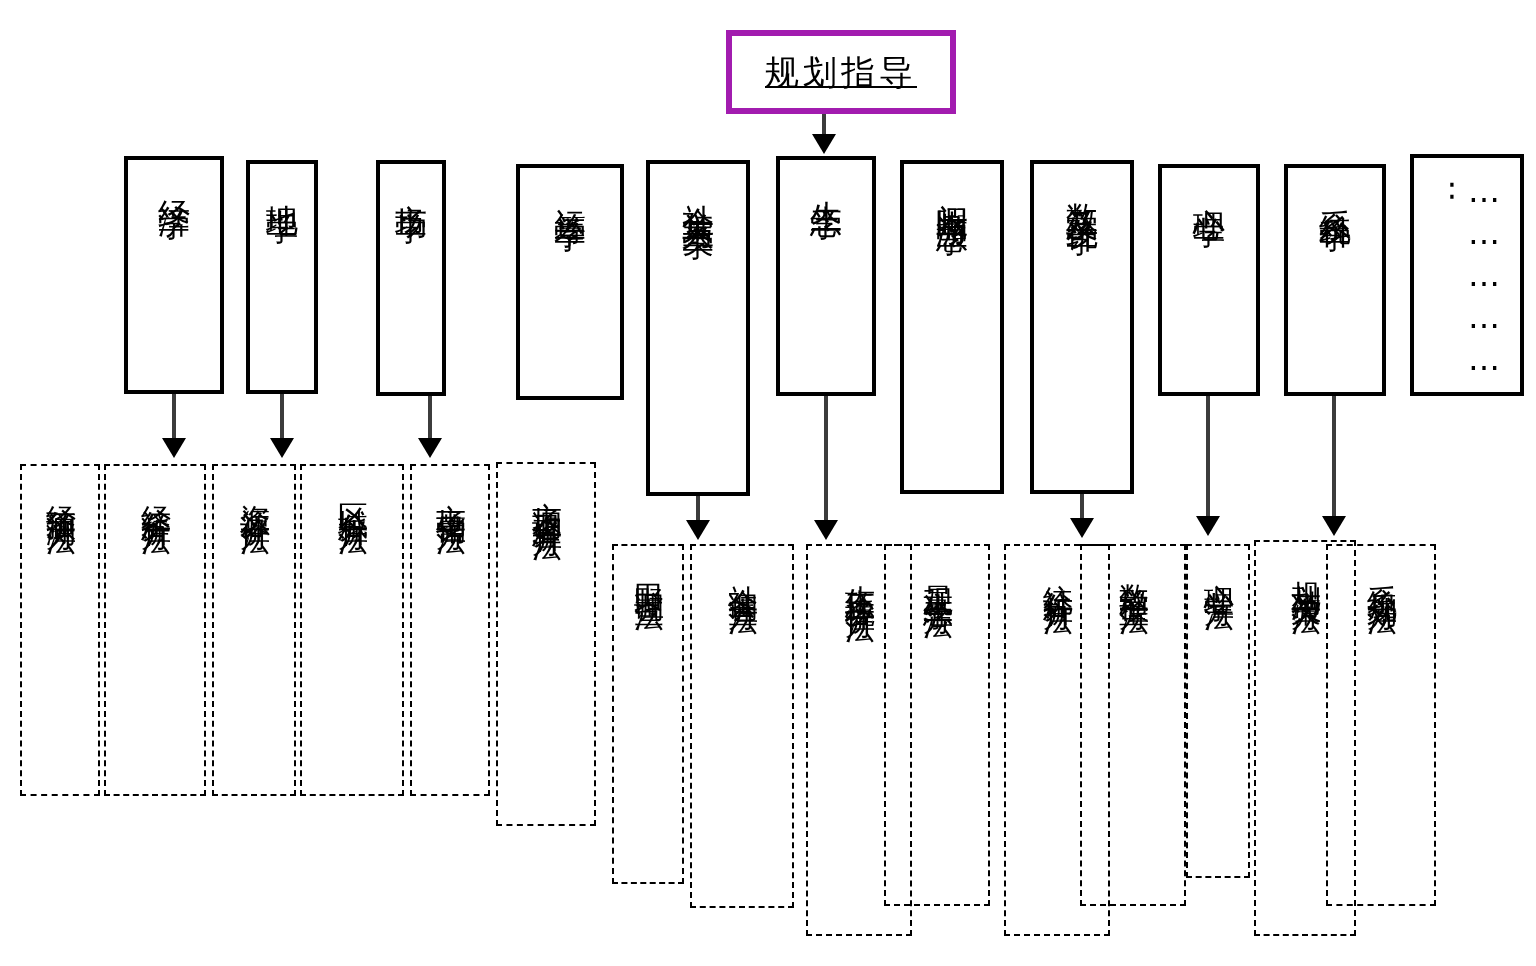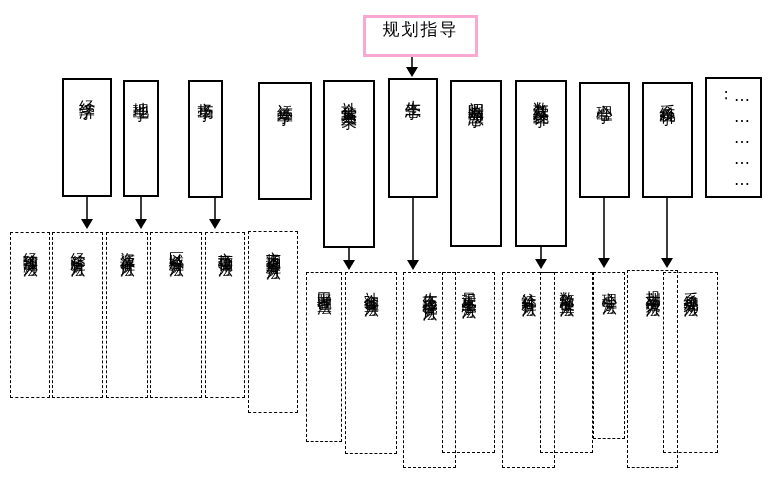--- a/index.html
+++ b/index.html
@@ -4,22 +4,22 @@
 <style>
   html,body{margin:0;padding:0;background:#fff;}
   .canvas{
     position:relative;width:768px;height:483px;background:#ffffff;overflow:hidden;
     font-family:"DejaVu Sans", sans-serif;color:#000;
   }
   .box{position:absolute;box-sizing:border-box;background:transparent;
        display:flex;justify-content:center;align-items:flex-start;overflow:hidden;}
   .solid{border:2px solid #000;}
   .dashed{border:1px dashed #000;}
-  .root-box{position:absolute;box-sizing:border-box;border:3px solid #f9a8d4;
-       display:flex;align-items:flex-start;justify-content:center;}
+  .root-box{position:absolute;box-sizing:border-box;border:3px solid #a21caf;
+       display:flex;align-items:center;justify-content:center;text-decoration:underline;}
   .root-box span{font-size:17px;letter-spacing:2px;}
   .vtext{writing-mode:vertical-rl;text-orientation:upright;
          letter-spacing:2px;line-height:1;padding-top:7px;}
   .disc .vtext{font-size:16px;}
   .meth .vtext{font-size:15px;}
   .shaft{position:absolute;width:2px;background:#3c3c3c;}
   .ahead{position:absolute;width:0;height:0;
          border-left:6px solid transparent;border-right:6px solid transparent;
          border-top:10px solid #000;}
 </style>

